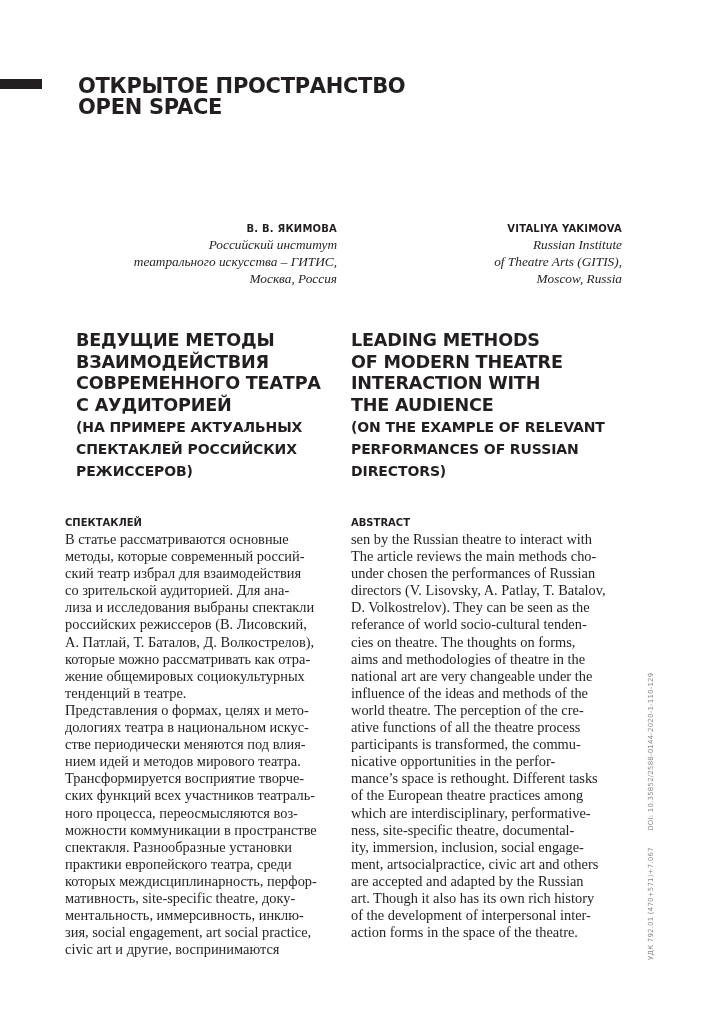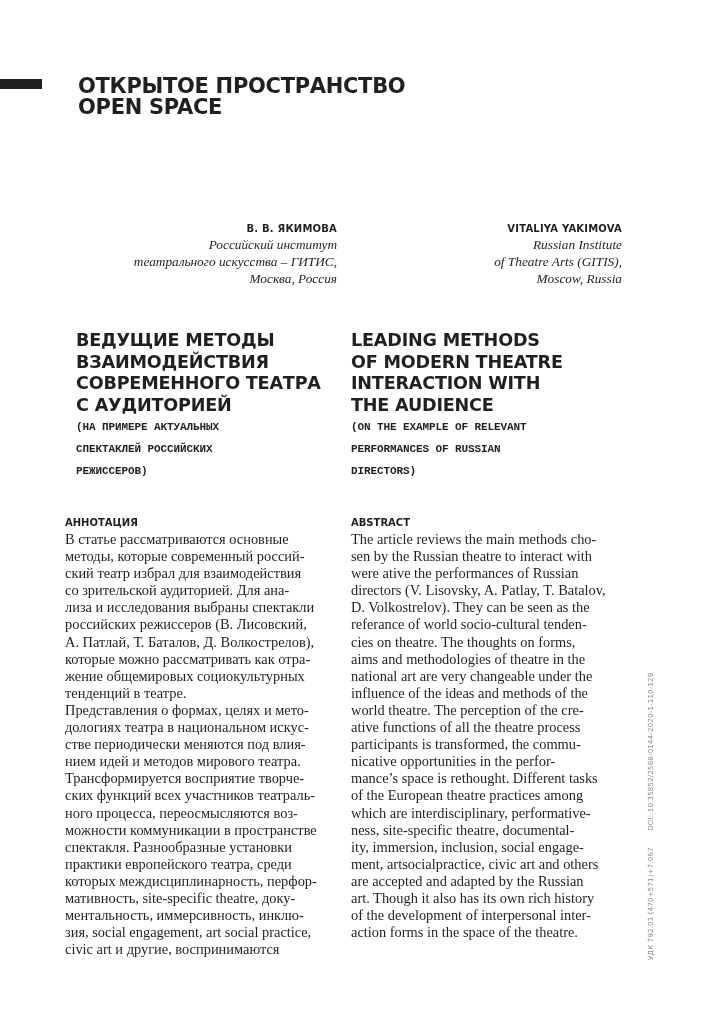--- a/index.html
+++ b/index.html
@@ -6,21 +6,21 @@
   body { width:709px; height:1032px; position:relative; overflow:hidden; color:#231f20; }
   .bar { position:absolute; left:0; top:79px; width:42px; height:10px; background:#231f20; }
   .section { position:absolute; left:78px; top:76px; font-family:"DejaVu Sans", sans-serif; font-weight:bold; font-size:21px; line-height:21px; letter-spacing:-0.3px; }
   .author { position:absolute; top:222px; text-align:right; }
   .author .name { font-family:"DejaVu Sans", sans-serif; font-weight:bold; font-size:10px; line-height:14px; letter-spacing:0.2px; }
   .author .aff { font-family:"Liberation Serif", serif; font-style:italic; font-size:13.3px; line-height:17px; }
   .author-ru { right:372px; width:260px; }
   .author-en { right:87px; width:240px; }
   .title { position:absolute; top:330px; width:290px; font-family:"DejaVu Sans", sans-serif; font-weight:bold; color:#231f20; }
   .title .main { font-size:17.6px; line-height:21.5px; letter-spacing:-0.2px; }
-  .title .sub { font-size:11px; line-height:22px; letter-spacing:-0.1px;font-family:Liberation Mono, monospace; }
+  .title .sub { font-size:14px; line-height:22px; letter-spacing:-0.1px; }
   .title-ru { left:76px; }
   .title-en { left:351px; }
   .abs { position:absolute; top:516px; width:275px; }
   .abs-ru { left:65px; }
   .abs-en { left:351px; width:275px; }
   .abs .head { font-family:"DejaVu Sans", sans-serif; font-weight:bold; font-size:10px; line-height:14px; margin-bottom:1px; }
   .abs .line { font-family:"Liberation Serif", serif; font-size:14.4px; line-height:17.1px; white-space:nowrap; }
   .side { position:absolute; left:647px; top:960px; transform-origin:0 0; transform:rotate(-90deg); font-family:"DejaVu Sans", sans-serif; font-size:7px; color:#8a8a8a; white-space:nowrap; letter-spacing:0.2px; }
   .side span { margin-right:14px; }
 </style>
@@ -62,21 +62,21 @@
   <div class="main">LEADING METHODS</div>
   <div class="main">OF MODERN THEATRE</div>
   <div class="main">INTERACTION WITH</div>
   <div class="main">THE AUDIENCE</div>
   <div class="sub">(ON THE EXAMPLE OF RELEVANT</div>
   <div class="sub">PERFORMANCES OF RUSSIAN</div>
   <div class="sub">DIRECTORS)</div>
 </div>
 
 <div class="abs abs-ru">
-  <div class="head">АННОТАЦИЯ</div>
+  <div class="head">СПЕКТАКЛЕЙ</div>
   <div id="abs-ru-lines">
       <div class="line">В статье рассматриваются основные</div>
       <div class="line">методы, которые современный россий-</div>
       <div class="line">ский театр избрал для взаимодействия</div>
       <div class="line">со зрительской аудиторией. Для ана-</div>
       <div class="line">лиза и исследования выбраны спектакли</div>
       <div class="line">российских режиссеров (В. Лисовский,</div>
       <div class="line">А. Патлай, Т. Баталов, Д. Волкострелов),</div>
       <div class="line">которые можно рассматривать как отра-</div>
       <div class="line">жение общемировых социокультурных</div>
@@ -95,23 +95,23 @@
       <div class="line">мативность, site-specific theatre, доку-</div>
       <div class="line">ментальность, иммерсивность, инклю-</div>
       <div class="line">зия, social engagement, art social practice,</div>
       <div class="line">civic art и другие, воспринимаются</div>
     </div>
 </div>
 
 <div class="abs abs-en">
   <div class="head">ABSTRACT</div>
   <div id="abs-en-lines">
+      <div class="line">sen by the Russian theatre to interact with</div>
       <div class="line">The article reviews the main methods cho-</div>
-      <div class="line">sen by the Russian theatre to interact with</div>
-      <div class="line">were ative the performances of Russian</div>
+      <div class="line">under chosen the performances of Russian</div>
       <div class="line">directors (V. Lisovsky, A. Patlay, T. Batalov,</div>
       <div class="line">D. Volkostrelov). They can be seen as the</div>
       <div class="line">referance of world socio-cultural tenden-</div>
       <div class="line">cies on theatre. The thoughts on forms,</div>
       <div class="line">aims and methodologies of theatre in the</div>
       <div class="line">national art are very changeable under the</div>
       <div class="line">influence of the ideas and methods of the</div>
       <div class="line">world theatre. The perception of the cre-</div>
       <div class="line">ative functions of all the theatre process</div>
       <div class="line">participants is transformed, the commu-</div>

